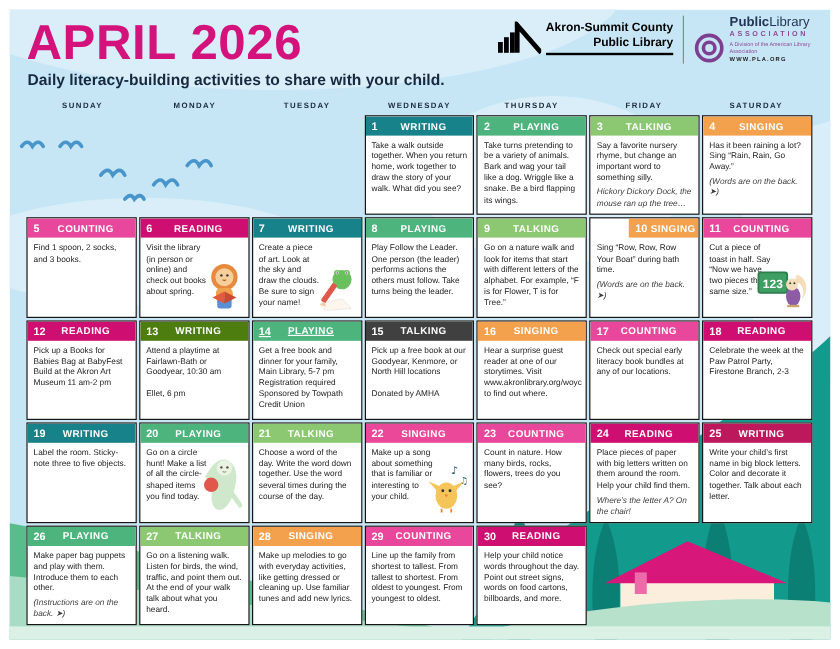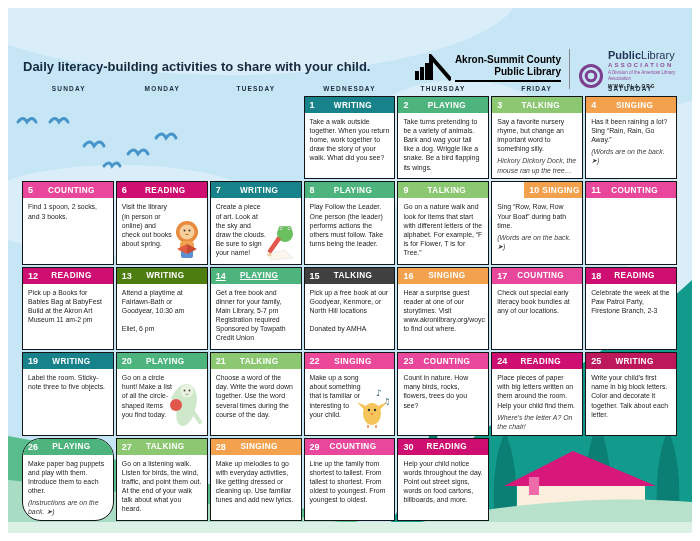--- a/index.html
+++ b/index.html
@@ -12,21 +12,21 @@
 
   
   .title {
     position:absolute; left:22px; top:12px;
     font-size:41px; font-weight:bold; letter-spacing:0.5px; color:#d3137b;
   }
   .subtitle {
     position:absolute; left:23px; top:59px;
     font-size:13px; font-weight:bold; color:#16293e;
   }
-  .logos { position:absolute; right:14px; top:13px; display:flex; align-items:center; gap:8px;margin-top:36px; }
+  .logos { position:absolute; right:14px; top:13px; display:flex; align-items:center; gap:8px; }
   .ascpl { display:flex; align-items:flex-start; gap:4px; }
   .ascpl-text { text-align:right; font-weight:bold; font-size:10px; line-height:1.15; color:#000;
     border-bottom:2.5px solid #000; padding-bottom:3px; }
   .pla { display:flex; align-items:flex-end; gap:4px; }
   .pla-col { display:flex; flex-direction:column; }
   .pla-name { font-size:11px; color:#223457; }
   .pla-name b { font-weight:bold; }
   .pla-assoc { font-size:6px; letter-spacing:2.2px; color:#8d4a97; font-weight:bold; margin-top:1px; }
   .pla-div { font-size:4.5px; color:#8d4a97; line-height:1.25; margin-top:2px; width:78px; }
   .pla-url { font-size:4.8px; color:#222; font-weight:bold; letter-spacing:1px; margin-top:3px; }
@@ -111,20 +111,21 @@
 
       <g>
         <path d="M8,436 C120,455 270,505 410,533 L8,533 Z" fill="#57bd8d"></path>
         <path d="M8,480 C150,492 310,522 440,533 L8,533 Z" fill="#a9dcc5"></path>
         <path d="M380,533 C470,505 600,494 692,502 L692,533 Z" fill="#b7e1ca"></path>
         <rect x="8" y="522" width="684" height="11" fill="#dcf1e6"></rect>
       </g>
     </g>
   </svg>
 
+  <div class="title">APRIL 2026</div>
   <div class="subtitle">Daily literacy-building activities to share with your child.</div>
 
   <div class="logos">
     <div class="ascpl">
       <svg width="36" height="30" viewBox="0 0 36 30">
         <rect x="0" y="17" width="4" height="9" fill="#000"></rect>
         <rect x="5" y="13" width="4" height="13" fill="#000"></rect>
         <rect x="10" y="9" width="4" height="17" fill="#000"></rect>
         <path d="M16,26 L16,3 L36,26" fill="none" stroke="#000" stroke-width="4"></path>
       </svg>
@@ -273,20 +274,33 @@
         <div class="cell-body">
           <div class="cell-text">Sing “Row, Row, Row Your Boat” during bath time.</div>
           <div class="cell-note">(Words are on the back. ➤)</div>
         </div>
       </div>
       <div class="cell has-illo" style="grid-area: 2 / 7;">
         <div class="cell-head" style="background: rgb(232, 71, 155);">
           <span class="cell-day">11</span>
           <span class="cell-type">COUNTING</span>
         </div>
+        <div class="cell-body">
+          <div class="cell-text">Cut a piece of toast in half. Say “Now we have two pieces the same size.”</div>
+          <div class="illo"><svg width="44" height="38" viewBox="0 0 44 38">
+    <rect x="2" y="6" width="24" height="17" rx="2" fill="#3f9e63" stroke="#2e7d4c" stroke-width="1.5"></rect>
+    <text x="14" y="19" text-anchor="middle" font-size="10" font-weight="bold" fill="#ffffff" font-family="Liberation Sans, sans-serif">123</text>
+    <path d="M34,8 C44,10 44,26 36,30 C42,26 40,14 32,14 Z" fill="#f3ddba"></path>
+    <ellipse cx="31" cy="26" rx="6" ry="8" fill="#8e5ba6"></ellipse>
+    <circle cx="30" cy="16" r="5" fill="#f3ddba"></circle>
+    <circle cx="28.5" cy="15" r="0.8" fill="#333"></circle>
+              <circle cx="32" cy="15" r="0.8" fill="#333"></circle>
+    <rect x="26" y="33" width="10" height="2" fill="#caa36a"></rect>
+  </svg></div>
+        </div>
       </div>
       <div class="cell" style="grid-area: 3 / 1;">
         <div class="cell-head" style="background: rgb(207, 14, 114);">
           <span class="cell-day">12</span>
           <span class="cell-type">READING</span>
         </div>
         <div class="cell-body">
           <div class="cell-text">Pick up a Books for Babies Bag at BabyFest Build at the Akron Art Museum 11 am-2 pm</div>
         </div>
       </div>
@@ -427,21 +441,21 @@
       </div>
       <div class="cell" style="grid-area: 4 / 7;">
         <div class="cell-head" style="background: #be185d;">
           <span class="cell-day">25</span>
           <span class="cell-type">WRITING</span>
         </div>
         <div class="cell-body">
           <div class="cell-text">Write your child’s first name in big block letters. Color and decorate it together. Talk about each letter.</div>
         </div>
       </div>
-      <div class="cell" style="grid-area: 5 / 1; border-radius: 19px;">
+      <div class="cell" style="grid-area: 5 / 1;">
         <div class="cell-head" style="background: rgb(76, 180, 124);">
           <span class="cell-day">26</span>
           <span class="cell-type">PLAYING</span>
         </div>
         <div class="cell-body">
           <div class="cell-text">Make paper bag puppets and play with them. Introduce them to each other.</div>
           <div class="cell-note">(Instructions are on the back. ➤)</div>
         </div>
       </div>
       <div class="cell" style="grid-area: 5 / 2;">

